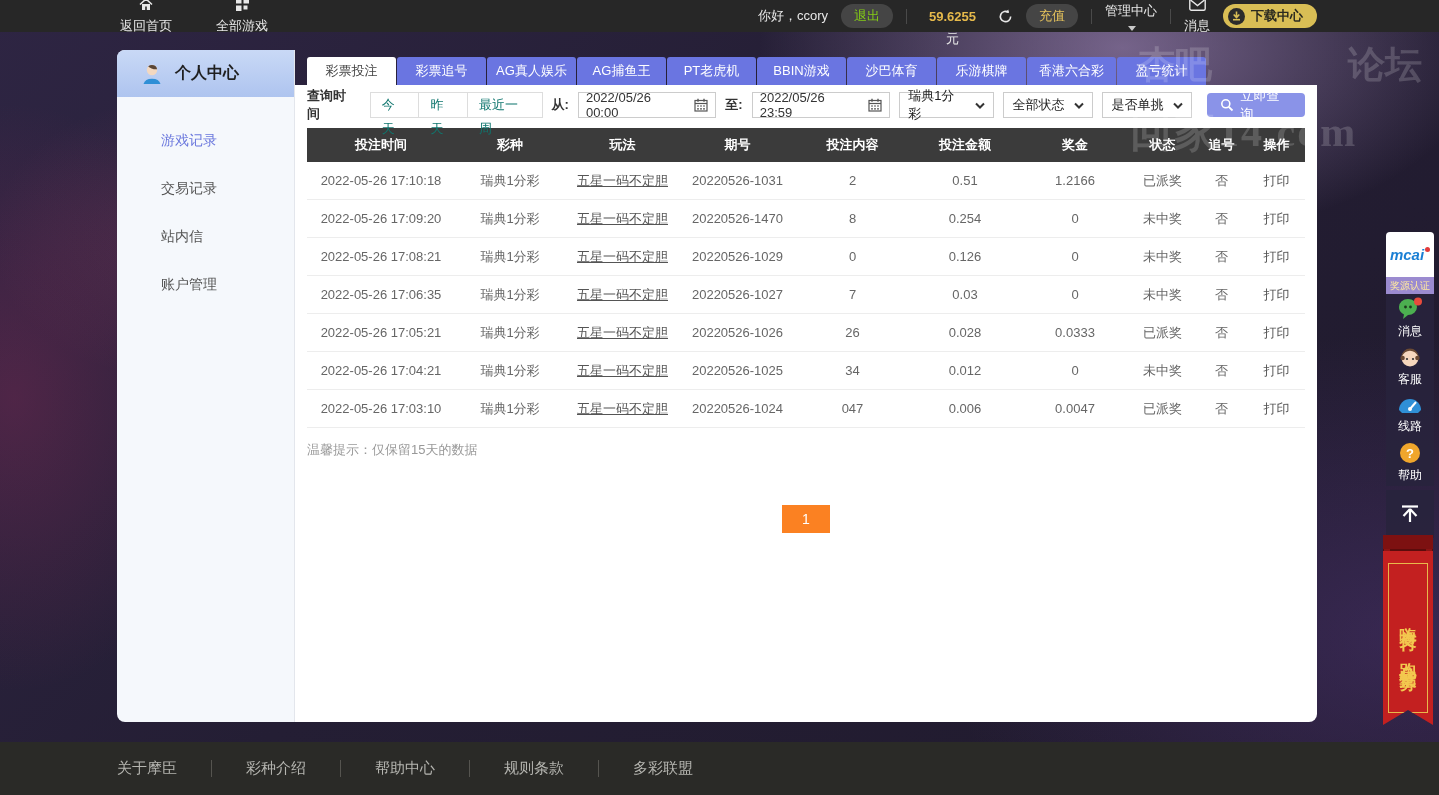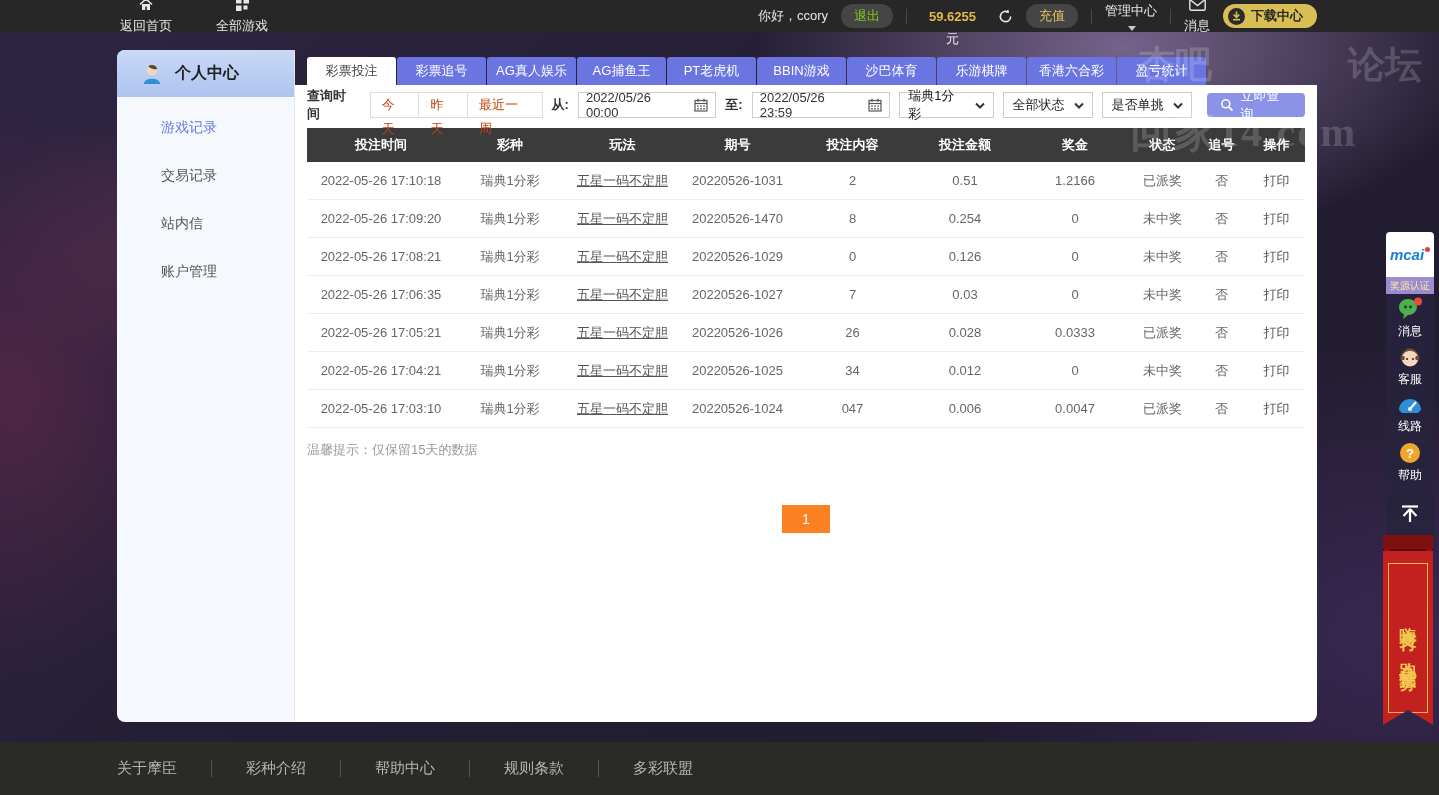--- a/index.html
+++ b/index.html
@@ -27,35 +27,35 @@
   
   .watermark{position:absolute;left:1130px;top:40px;width:300px;z-index:9;pointer-events:none;color:#fff;opacity:.17;}
   .wm-row{display:flex;justify-content:space-between;font-size:37px;font-weight:bold;font-family:"Liberation Serif","DejaVu Serif",serif;padding:0 8px;}
   .wm-big{font-size:42px;font-weight:bold;letter-spacing:2px;margin-top:14px;font-family:"Liberation Serif","DejaVu Serif",serif;}
   
   .sidebar{position:absolute;left:117px;top:50px;width:178px;height:672px;background:#f5f8fc;
     border-radius:8px 0 0 8px;z-index:2;border-right:1px solid #e3e6ec;box-sizing:border-box;}
   .side-head{height:47px;border-radius:8px 0 0 0;background:linear-gradient(180deg,#c9d9f6,#aec4ef);
     display:flex;align-items:center;gap:10px;padding-left:22px;}
   .side-title{font-size:16px;font-weight:bold;color:#1f1f1f;}
-  .side-nav{padding-top:7px;}
+  .side-nav{padding-top:20px;}
   .side-item{height:48px;display:flex;align-items:center;padding-left:44px;font-size:14px;color:#555;cursor:pointer;}
   .side-item.active{color:#6a77dd;}
   
   .tabs{position:absolute;left:307px;top:57px;height:28px;display:flex;z-index:3;}
   .tab{width:89px;height:28px;margin-right:1px;background:#6a75e1;color:#fff;font-size:13px;
     display:flex;align-items:center;justify-content:center;cursor:pointer;border-radius:3px 3px 0 0;}
   .tab.active{background:#fff;color:#444;}
   
   .main{position:absolute;left:295px;top:85px;width:1022px;height:637px;background:#fff;
     border-radius:0 0 8px 0;z-index:2;box-sizing:border-box;padding:7px 12px 0 12px;}
   .filters{display:flex;align-items:center;gap:9px;height:26px;font-size:13px;color:#333;}
   .f-label{font-weight:bold;margin-right:2px;}
   .quick-group{display:flex;}
-  .quick-btn{border:1px solid #ddd;margin-left:-1px;height:24px;line-height:24px;padding:0 11px;background:#fff;color:#c2410c;cursor:pointer;}
+  .quick-btn{border:1px solid #ddd;margin-left:-1px;height:24px;line-height:24px;padding:0 11px;background:#fff;color:#0f766e;cursor:pointer;}
   .quick-btn:first-child{margin-left:0;}
   .date-box{border:1px solid #ccc;height:24px;display:flex;align-items:center;gap:8px;padding:0 7px;color:#333;cursor:pointer;}
   .fselect{border:1px solid #ccc;height:24px;display:flex;align-items:center;justify-content:space-between;
     min-width:72px;padding:0 8px;gap:10px;color:#222;cursor:pointer;background:#fff;}
   .search-btn{background:#8a93e8;border-radius:4px;height:24px;display:flex;align-items:center;gap:6px;
     color:#fff;padding:0 13px;margin-left:6px;cursor:pointer;}
   
   table.bet{border-collapse:collapse;table-layout:fixed;width:998px;margin-top:10px;font-size:13px;}
   table.bet th{background:#3b3b3b;color:#fff;font-weight:600;height:32px;text-align:center;}
   table.bet td{height:35px;text-align:center;color:#666;border-bottom:1px solid #ededed;background:#fff;overflow:hidden;white-space:nowrap;}

